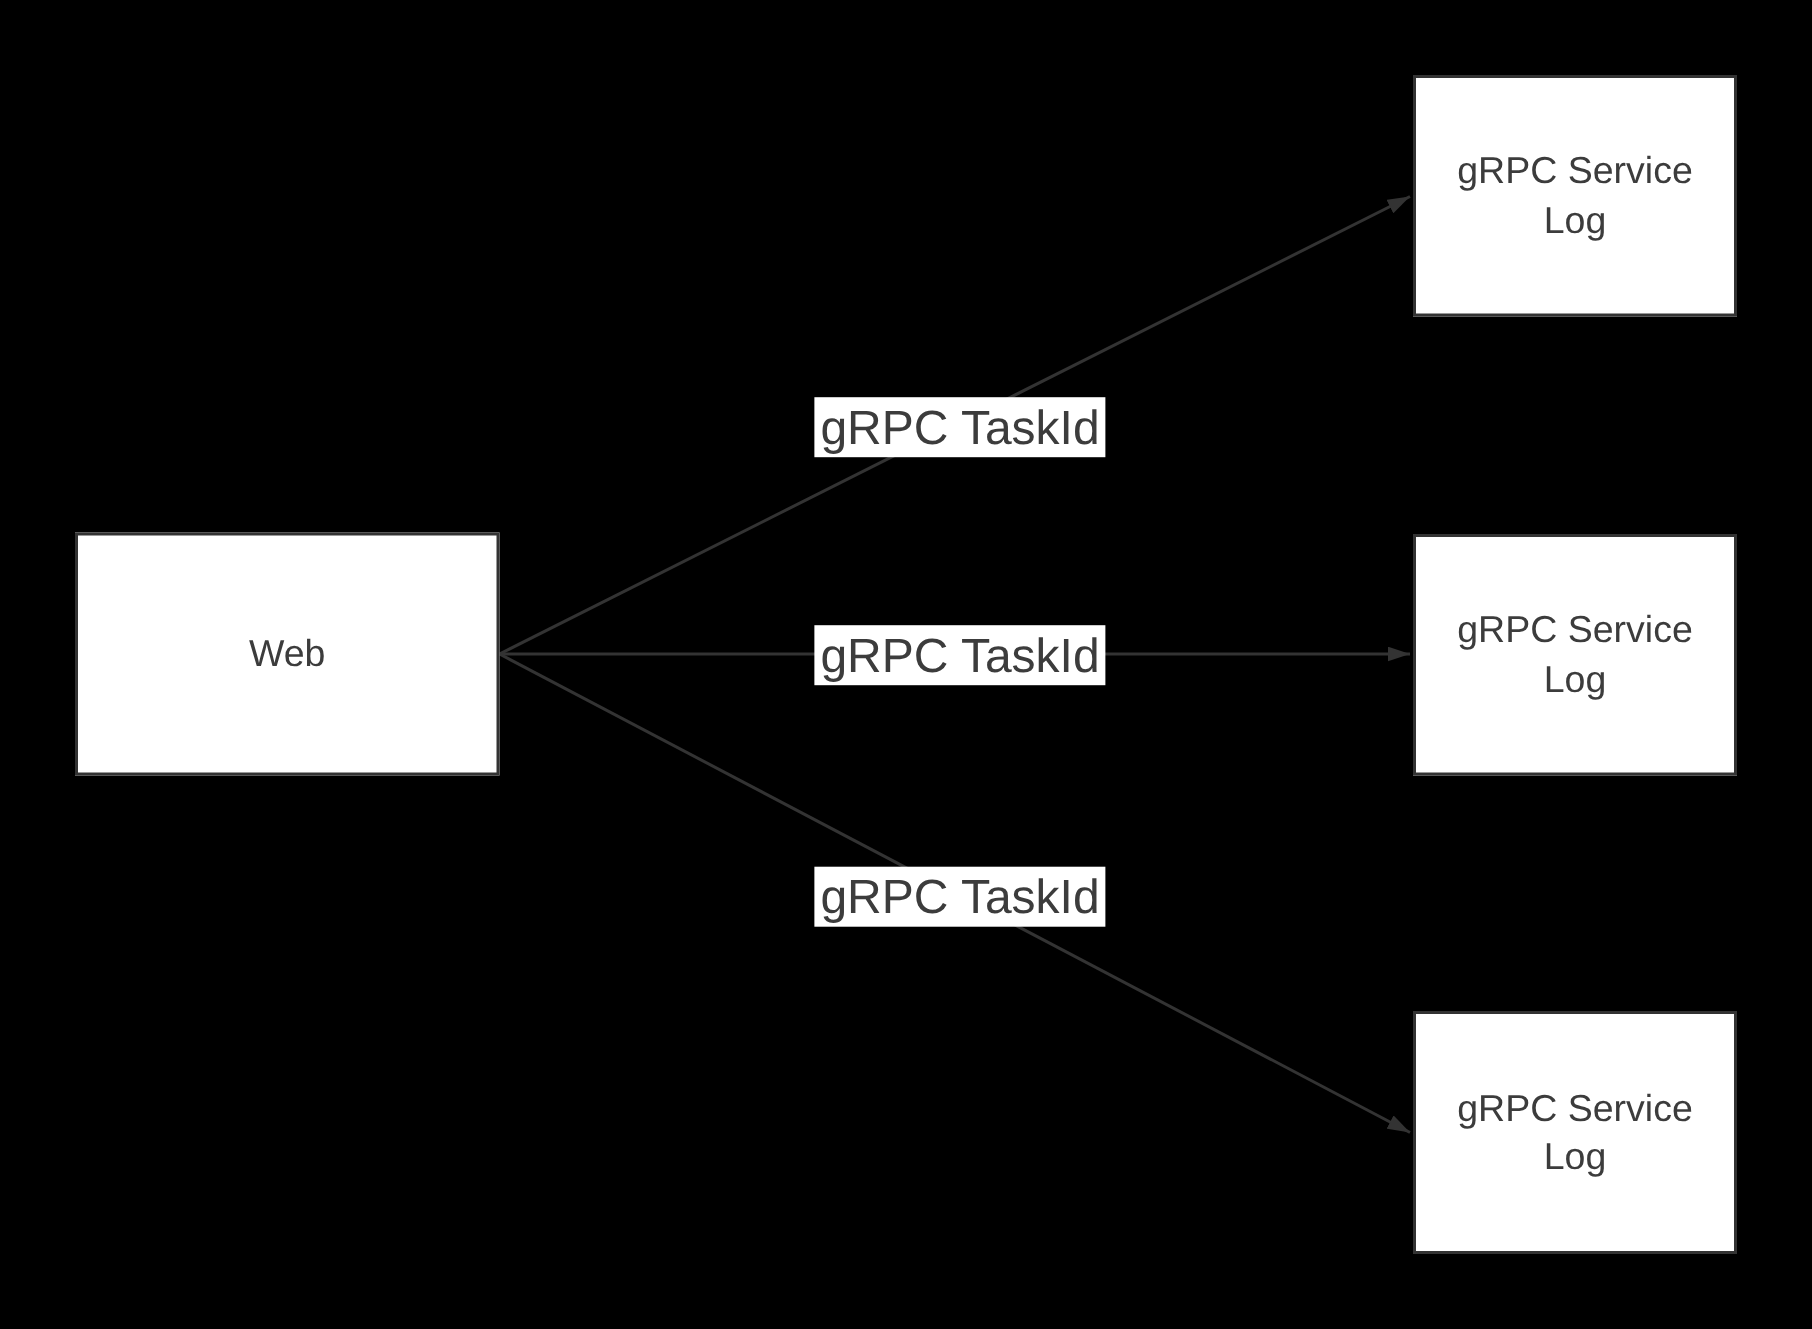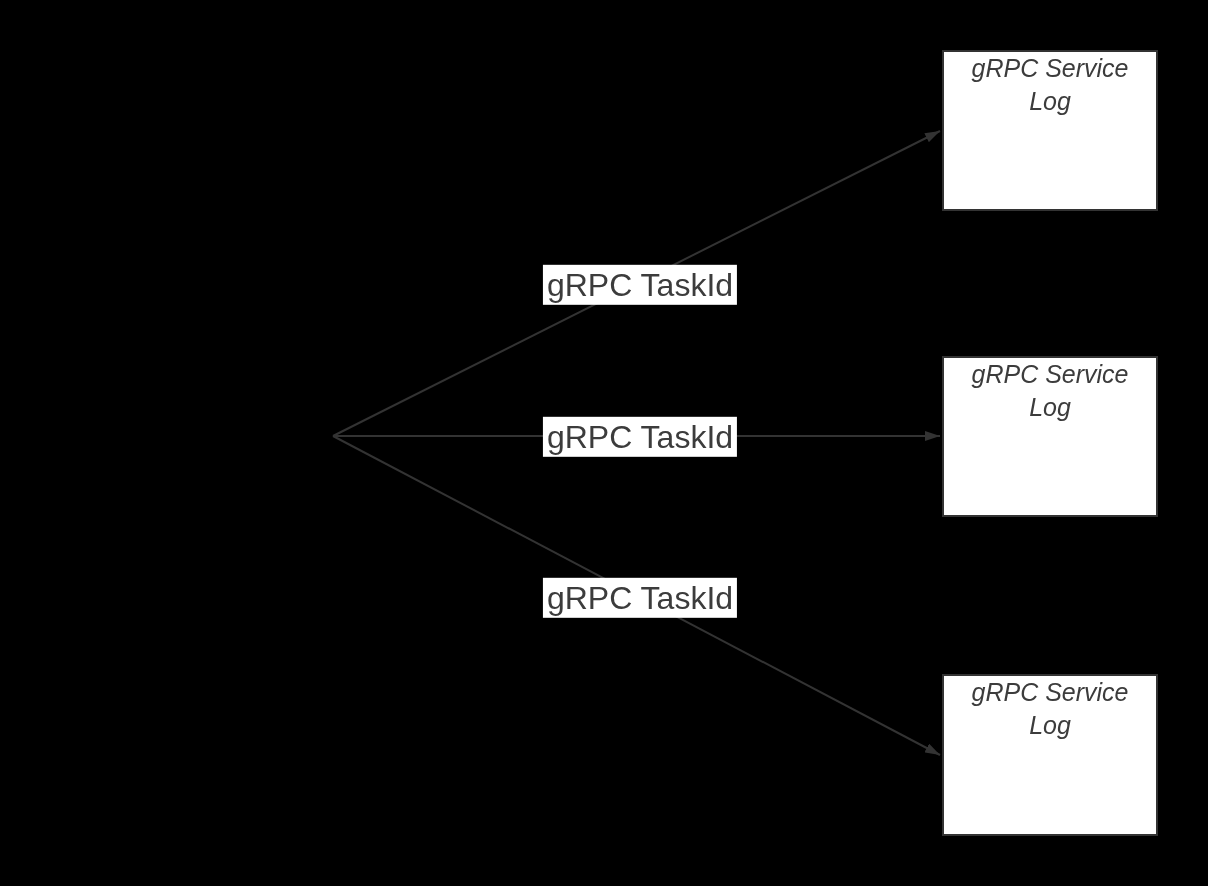--- a/index.html
+++ b/index.html
@@ -32,25 +32,24 @@
   }
   .edges .arrowhead { fill: var(--stroke); }
   .node {
     position: absolute;
     background: var(--node-fill);
     border: 2px solid var(--stroke);
     color: var(--text);
     font-size: 25px;
     line-height: 1.3;
     display: flex;
-    align-items: flex-start;
+    align-items: center;
     justify-content: center;
     text-align: center;
     padding: 0 22px;
-    font-style: italic;
   }
   .node-web   { left: 50px;  top: 355px; width: 283px; height: 162px; }
   .node-svc1  { left: 942px; top: 50px;  width: 216px; height: 161px; }
   .node-svc2  { left: 942px; top: 356px; width: 216px; height: 161px; }
   .node-svc3  { left: 942px; top: 674px; width: 216px; height: 162px; }
   .edge-label {
     position: absolute;
     transform: translate(-50%, -50%);
     background: var(--node-fill);
     color: var(--text);
@@ -72,20 +71,23 @@
     <defs>
       <marker id="arrow" markerUnits="userSpaceOnUse" markerWidth="15" markerHeight="10" refX="15" refY="5" orient="auto">
         <path class="arrowhead" d="M0,0 L15,5 L0,10 Z"></path>
       </marker>
     </defs>
     <line x1="333" y1="436" x2="940" y2="131" marker-end="url(#arrow)"></line>
     <line x1="333" y1="436" x2="940" y2="436" marker-end="url(#arrow)"></line>
     <line x1="333" y1="436" x2="940" y2="755" marker-end="url(#arrow)"></line>
   </svg>
 
+  <div class="node node-web">
+    <span>Web</span>
+  </div>
 
   <div class="node node-svc1">
     <span>gRPC Service Log</span>
   </div>
 
   <div class="node node-svc2">
     <span>gRPC Service Log</span>
   </div>
 
   <div class="node node-svc3">

